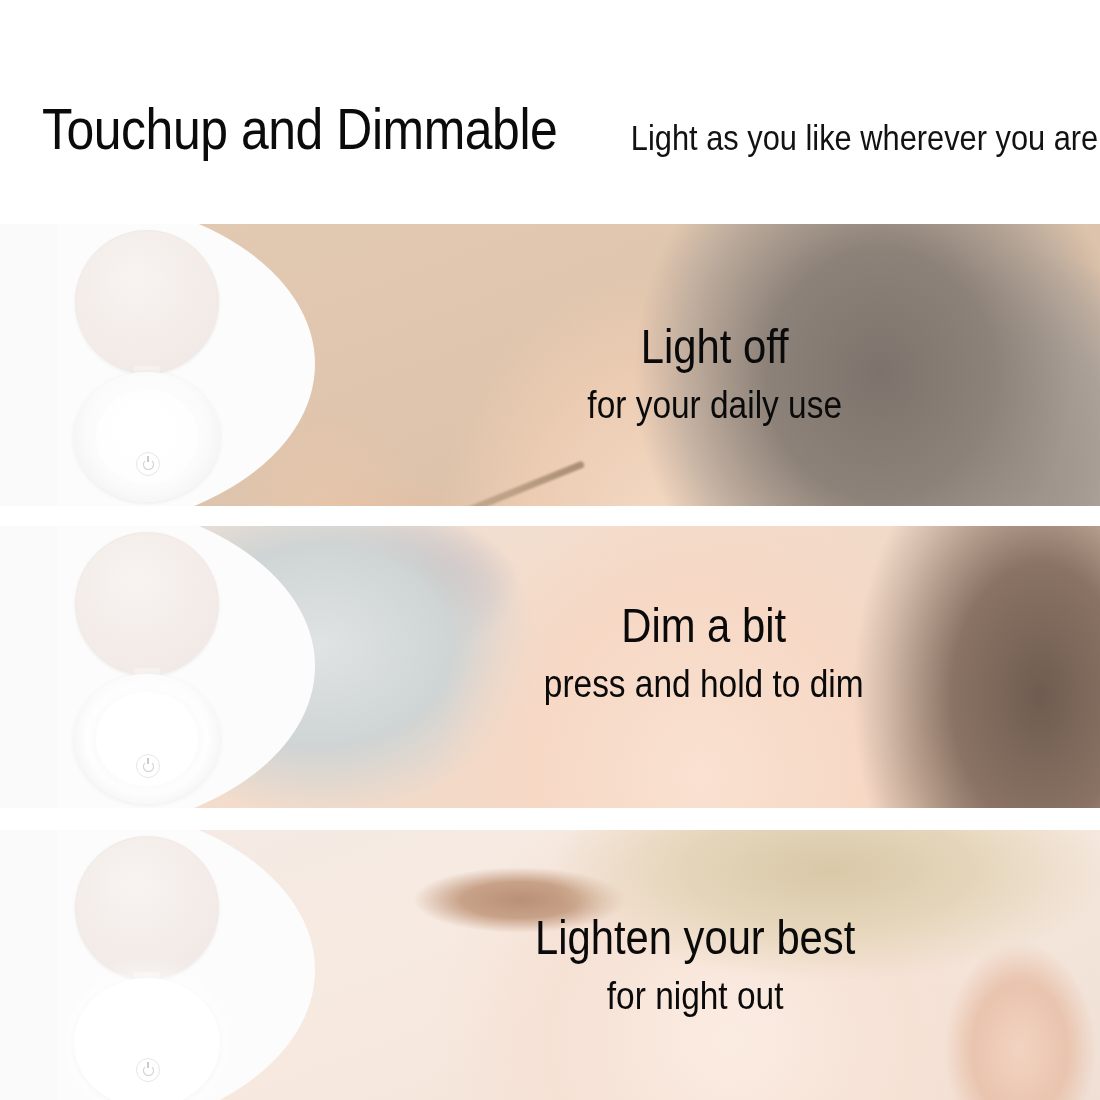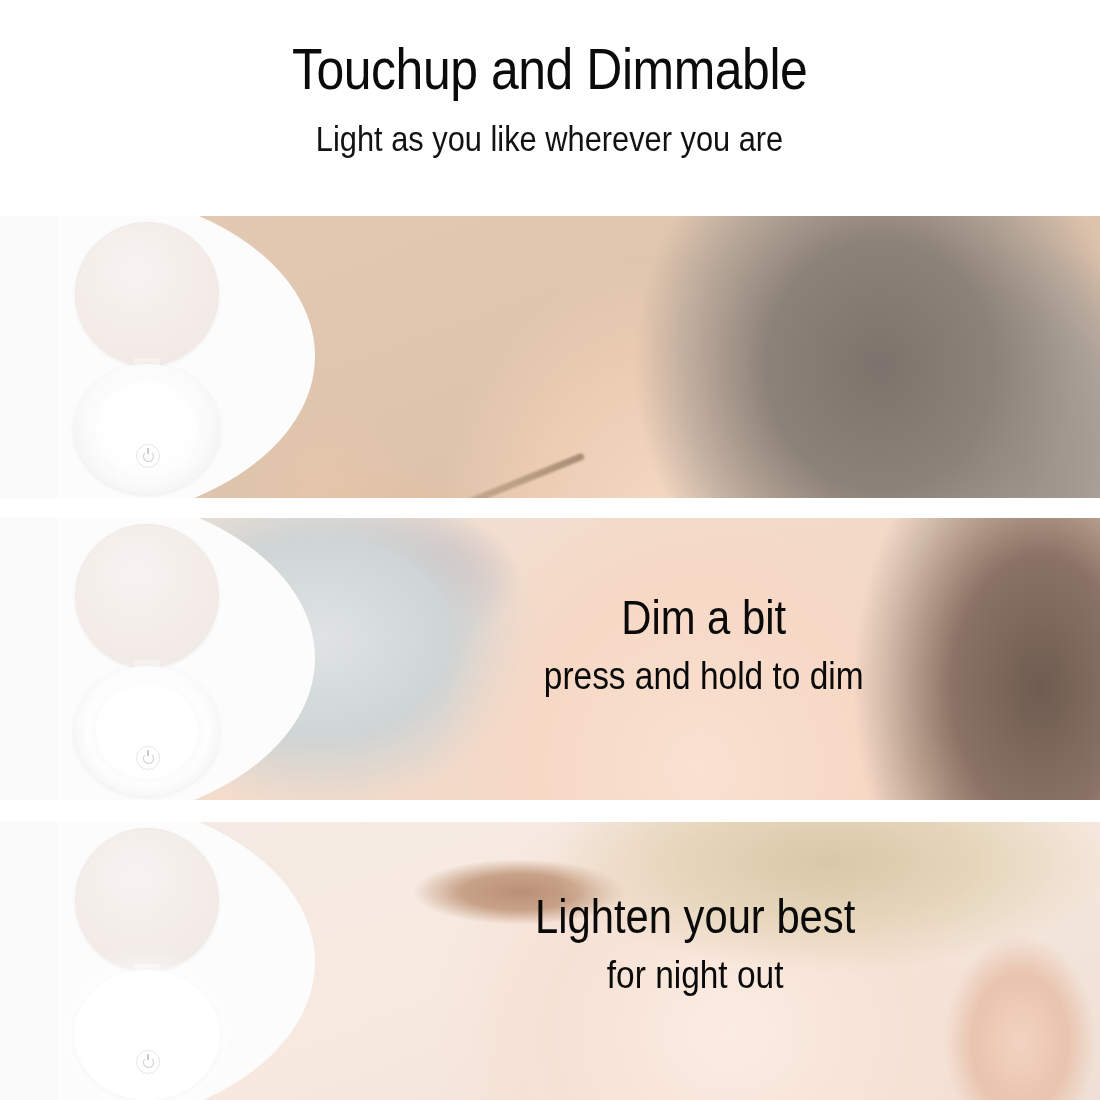--- a/index.html
+++ b/index.html
@@ -14,25 +14,26 @@
     overflow: hidden;
     position: relative;
   }
 
   
   .header {
     width: 1100px;
     height: 216px;
     background: #ffffff;
     display: flex;
-    flex-direction: column;
+    flex-direction: row;
     align-items: center;
     justify-content: flex-start;
     box-sizing: border-box;
-    padding-top: 38px;
+    padding-top: 25px;
+    margin-top: 8px;
   }
   .header-title {
     font-size: 58px;
     line-height: 62px;
     color: #0b0b0b;
     font-weight: 400;
     letter-spacing: -0.5px;
     transform: scaleX(0.86);
     transform-origin: center center;
     white-space: nowrap;
@@ -262,21 +263,21 @@
     line-height: 46px;
     color: #0a0a0a;
     font-weight: 400;
     margin-top: 8px;
     transform: scaleX(0.88);
     transform-origin: center center;
     white-space: nowrap;
   }
   #caption-1 { top: 96px; }
   #caption-2 { top: 73px; }
-  #caption-3 { top: 68px; }
+  #caption-3 { top: 81px; }
   #caption-1 .caption-inner { padding-left: 330px; }
   #caption-2 .caption-inner { padding-left: 308px; }
   #caption-3 .caption-inner { padding-left: 290px; }
 </style>
 </head>
 <body>
 
 <div class="header">
   <div class="header-title">Touchup and Dimmable</div>
   <div class="header-subtitle">Light as you like wherever you are</div>
@@ -294,20 +295,26 @@
     <div class="lid"></div>
     <div class="hinge"></div>
     <div class="base"></div>
     <div class="led-ring"></div>
     <div class="mirror-face"></div>
     <div class="power-btn">
       <div class="power-glyph"></div>
     </div>
   </div>
 
+  <div class="caption" id="caption-1">
+    <div class="caption-inner">
+      <div class="caption-title">Light off</div>
+      <div class="caption-sub">for your daily use</div>
+    </div>
+  </div>
 </div>
 
 <div class="panel-gap" id="gap-1"></div>
 
 <div class="panel" id="panel-2">
   <div class="photo photo-2">
     
     
     
   </div>

